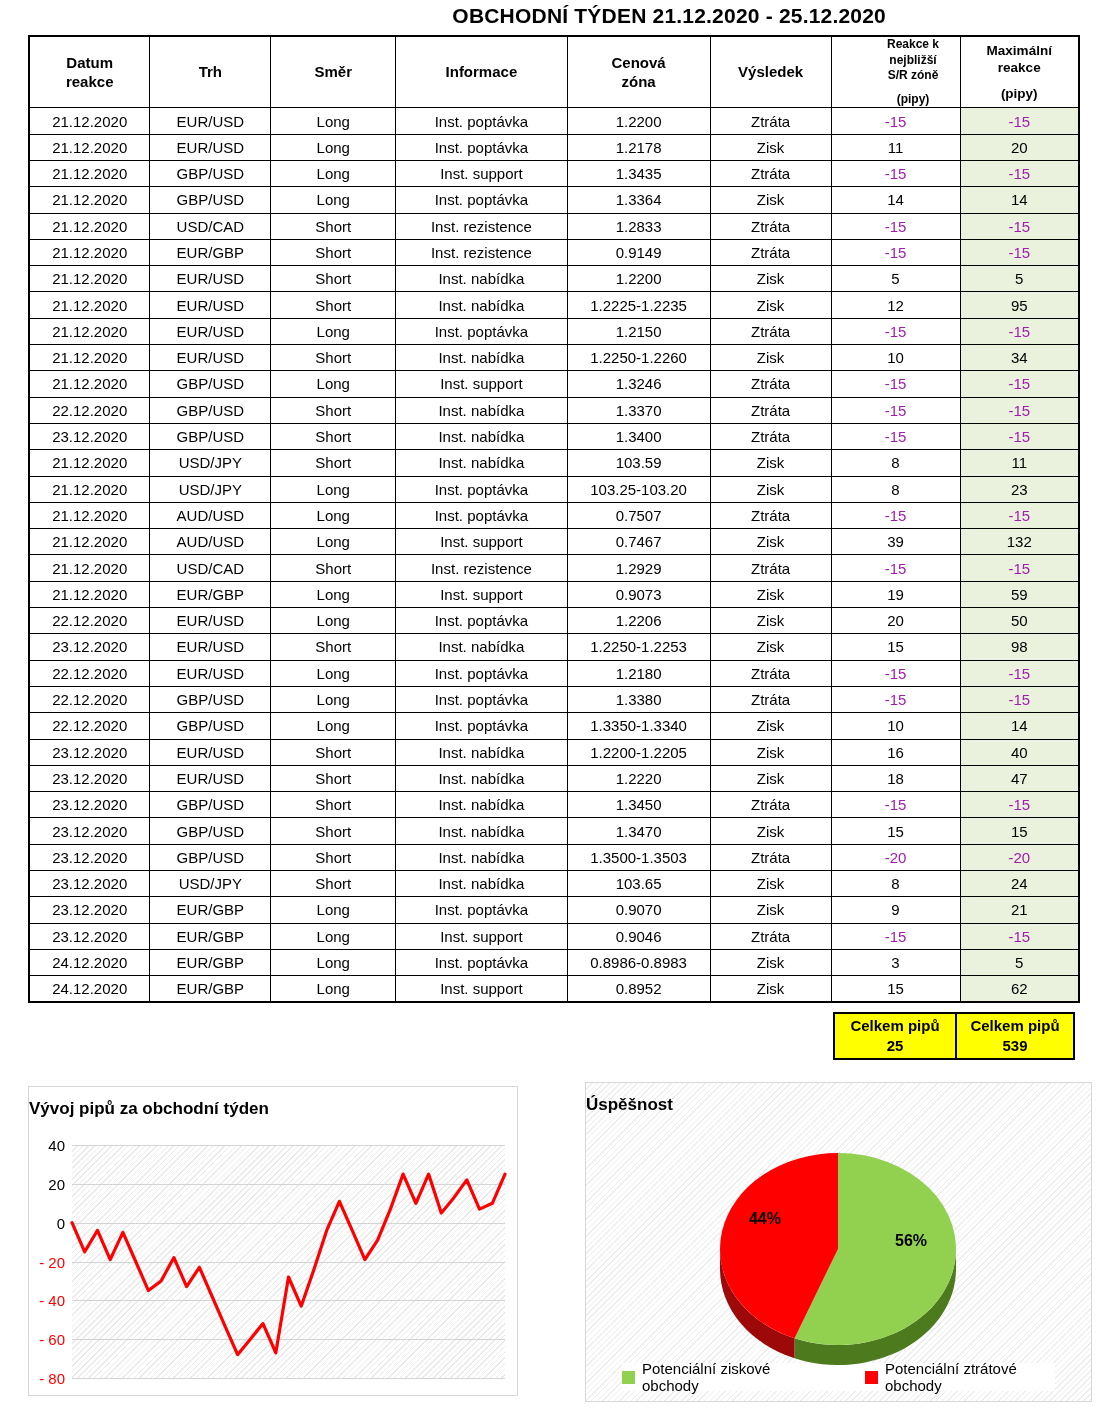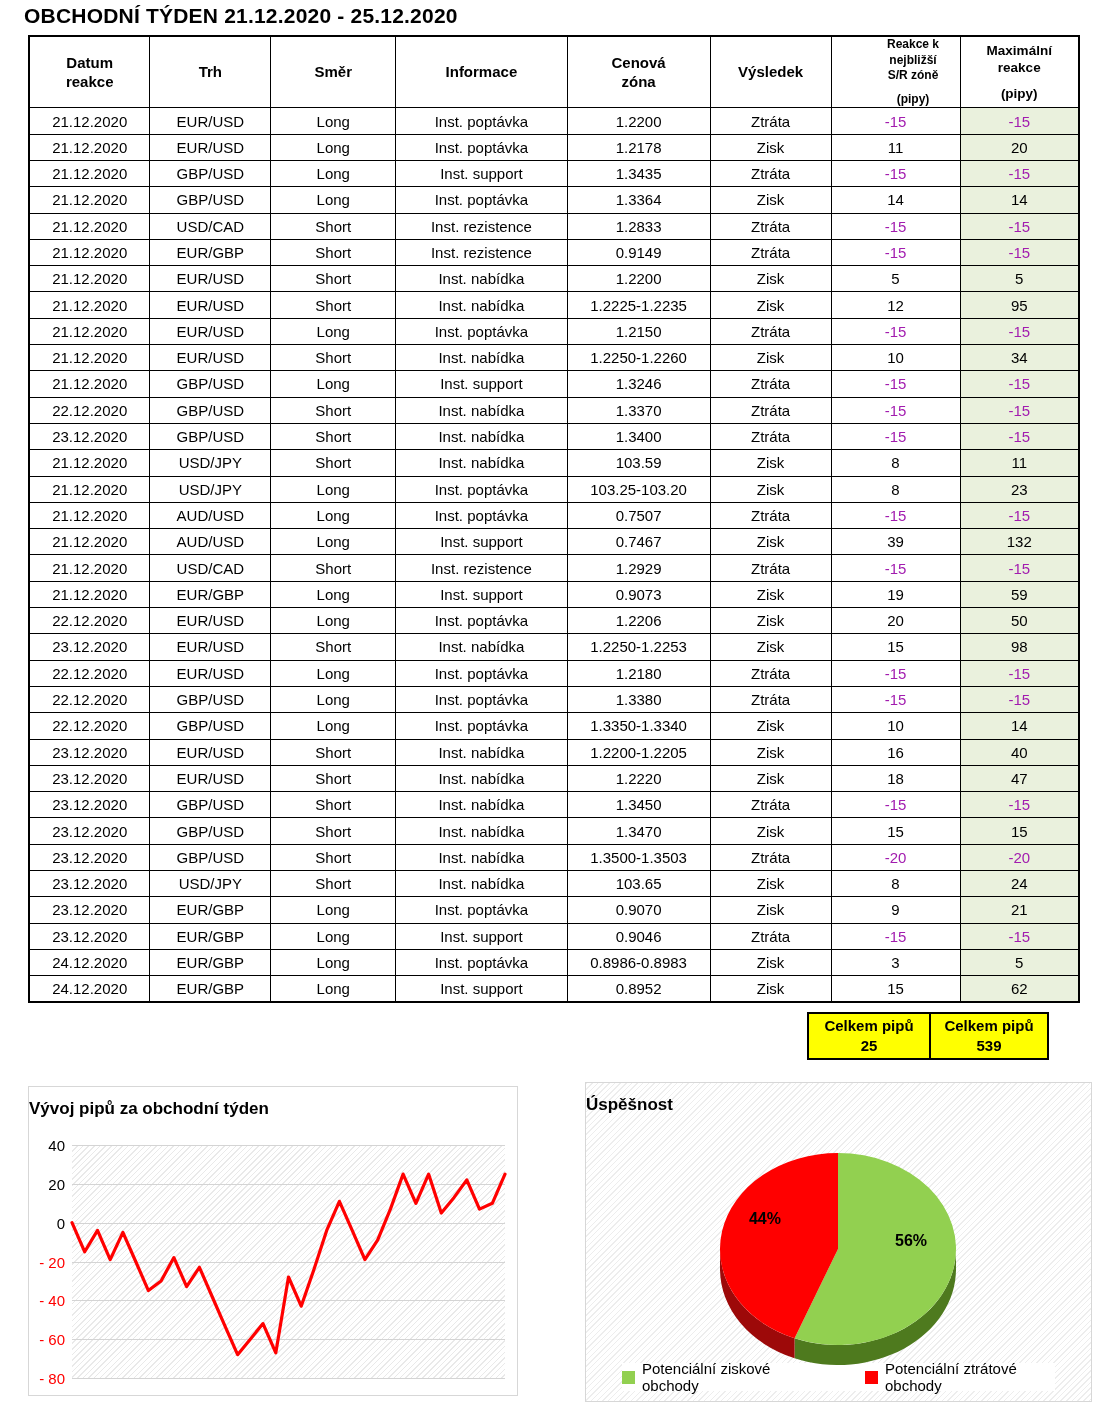--- a/index.html
+++ b/index.html
@@ -1,38 +1,38 @@
 <!DOCTYPE html>
 <html><head>
 <meta charset="utf-8">
 <style>
   html,body{margin:0;padding:0;}
   body{width:1106px;height:1422px;position:relative;background:#fff;
        font-family:"Liberation Sans",sans-serif;color:#000;overflow:hidden;}
 
-  .page-title{position:absolute;top:4px;left:0;width:886px;text-align:left;
-              font-size:21px;font-weight:bold;letter-spacing:.2px;padding-left:24px;}
+  .page-title{position:absolute;top:4px;left:0;width:886px;text-align:right;
+              font-size:21px;font-weight:bold;letter-spacing:.2px;}
 
   
   table.trades{position:absolute;left:28px;top:35px;width:1052px;
                border-collapse:collapse;table-layout:fixed;border:2px solid #000;}
   table.trades th,table.trades td{border:1px solid #000;text-align:center;
                vertical-align:middle;padding:0;overflow:hidden;}
   table.trades thead tr{height:70px;}
   table.trades th{font-weight:bold;font-size:15px;line-height:1.3;white-space:pre-line;}
   table.trades th.small{font-size:12px;padding-left:35px;}
   table.trades th.med{font-size:13.5px;}
   table.trades th .unit{margin-top:8px;}
   table.trades tbody tr{height:26.3px;}
   table.trades td{font-size:15px;}
   td.neg{color:#a21caf;}
   td.maxcol{background:#eaf1dd;}
 
   
-  .summary{position:absolute;left:807px;top:1012px;display:flex;}
+  .summary{position:absolute;left:833px;top:1012px;display:flex;}
   .sumbox{background:#ffff00;border:2px solid #000;width:120px;height:44px;
           display:flex;flex-direction:column;justify-content:center;gap:1px;
           text-align:center;font-weight:bold;font-size:15px;line-height:1.25;}
   .sumbox+.sumbox{margin-left:-2px;width:116px;}
 
   
   .chartbox{position:absolute;background:#fff;border:1px solid #d7d7d7;}
   .chart-title{position:absolute;top:12px;left:0;width:100%;
                font-size:17px;font-weight:600;}
 

